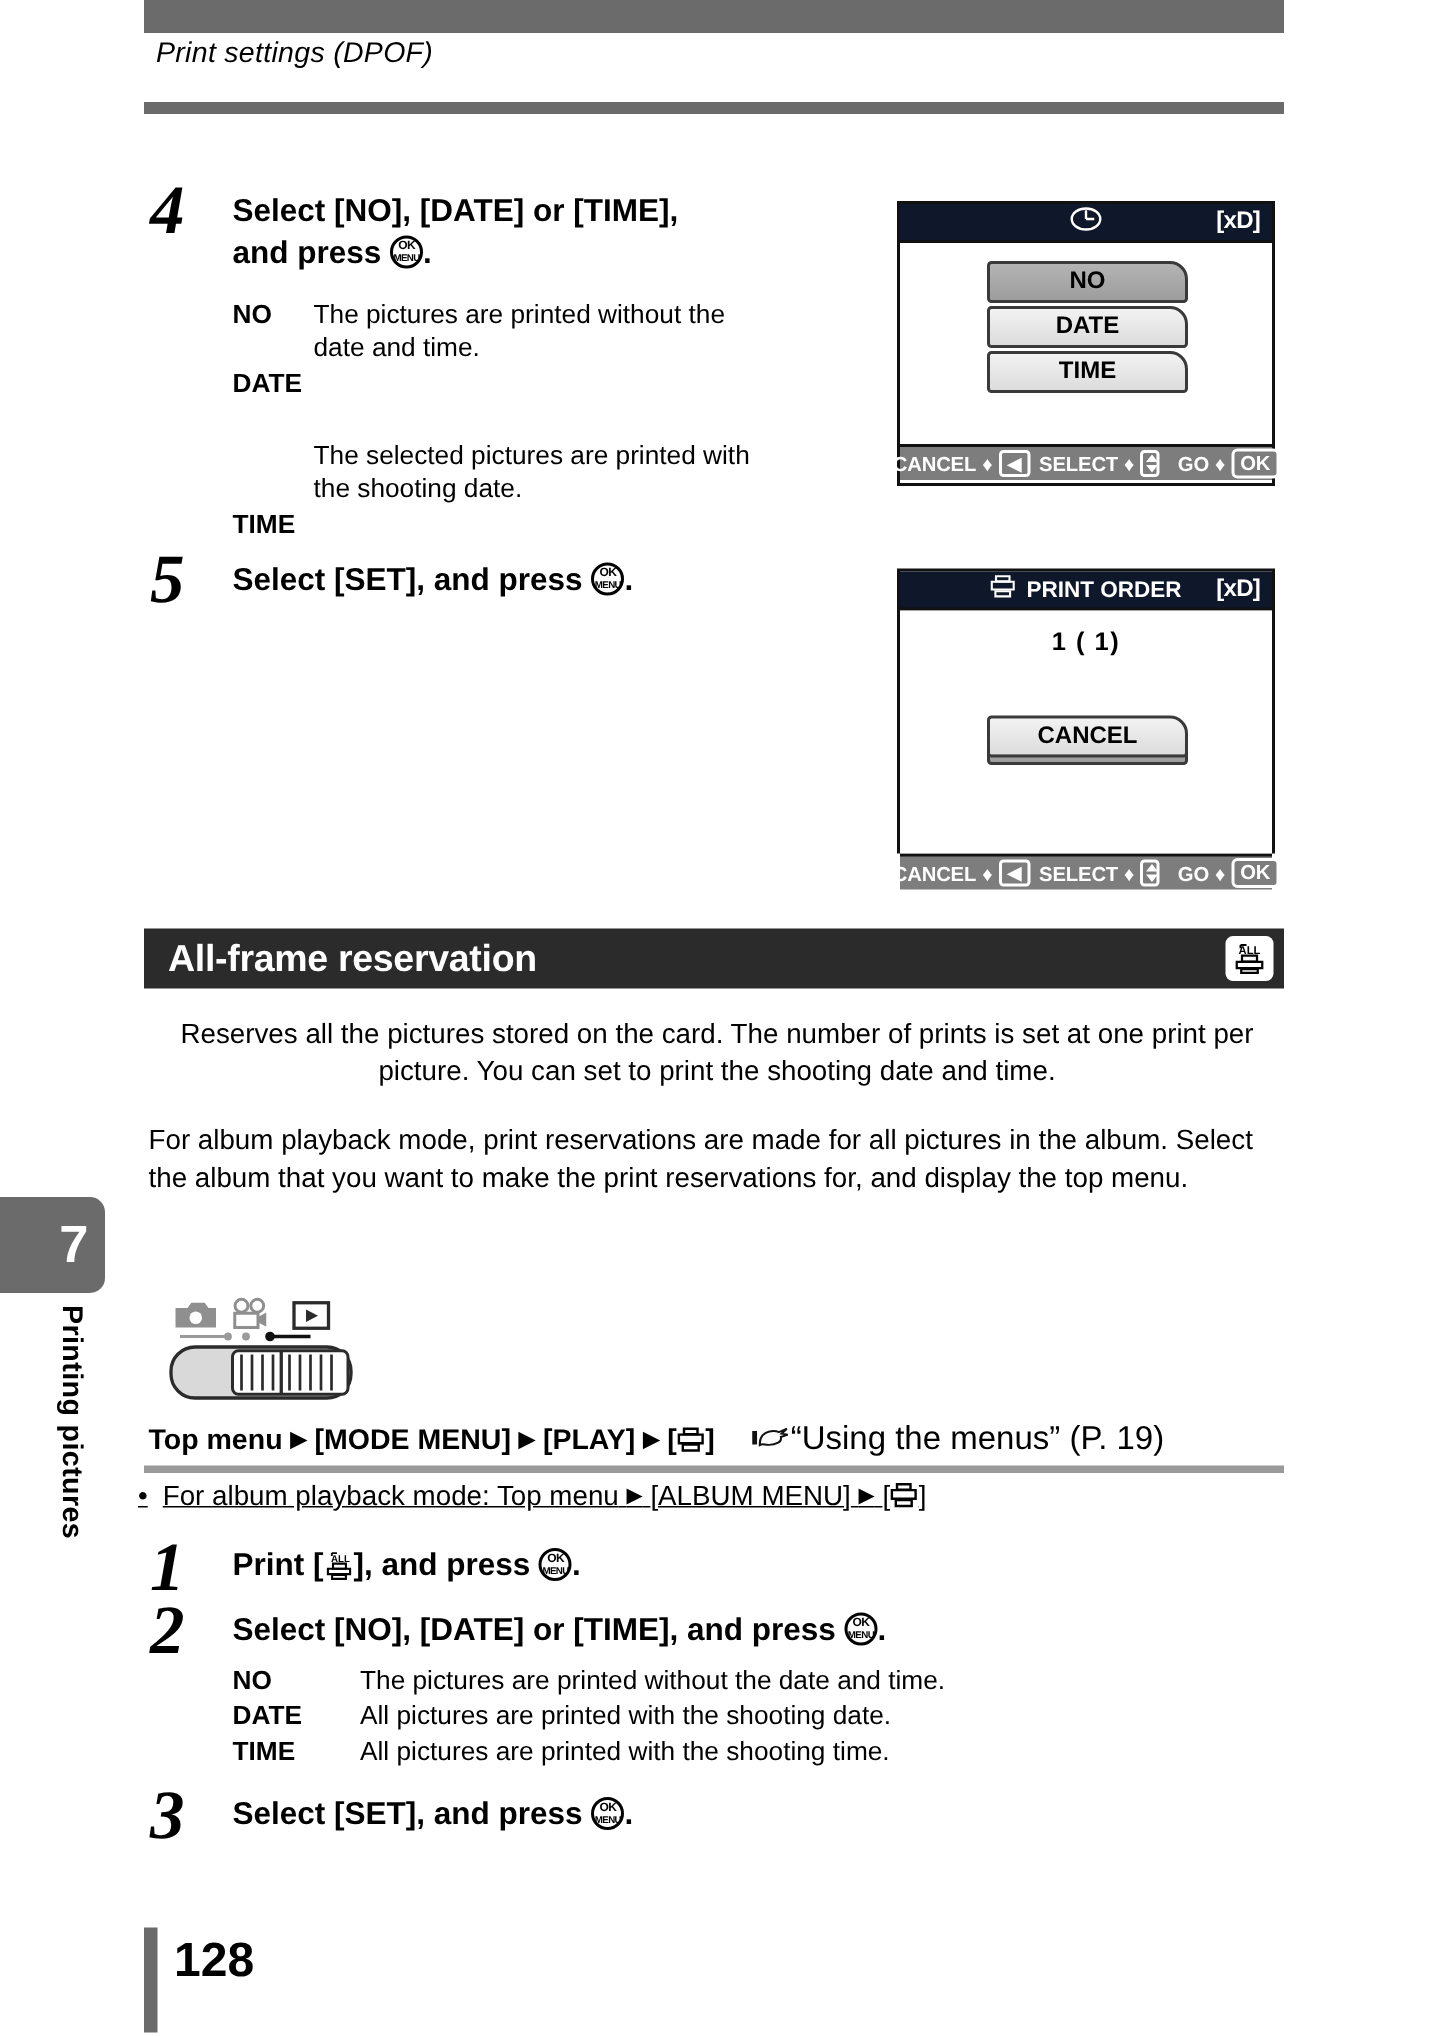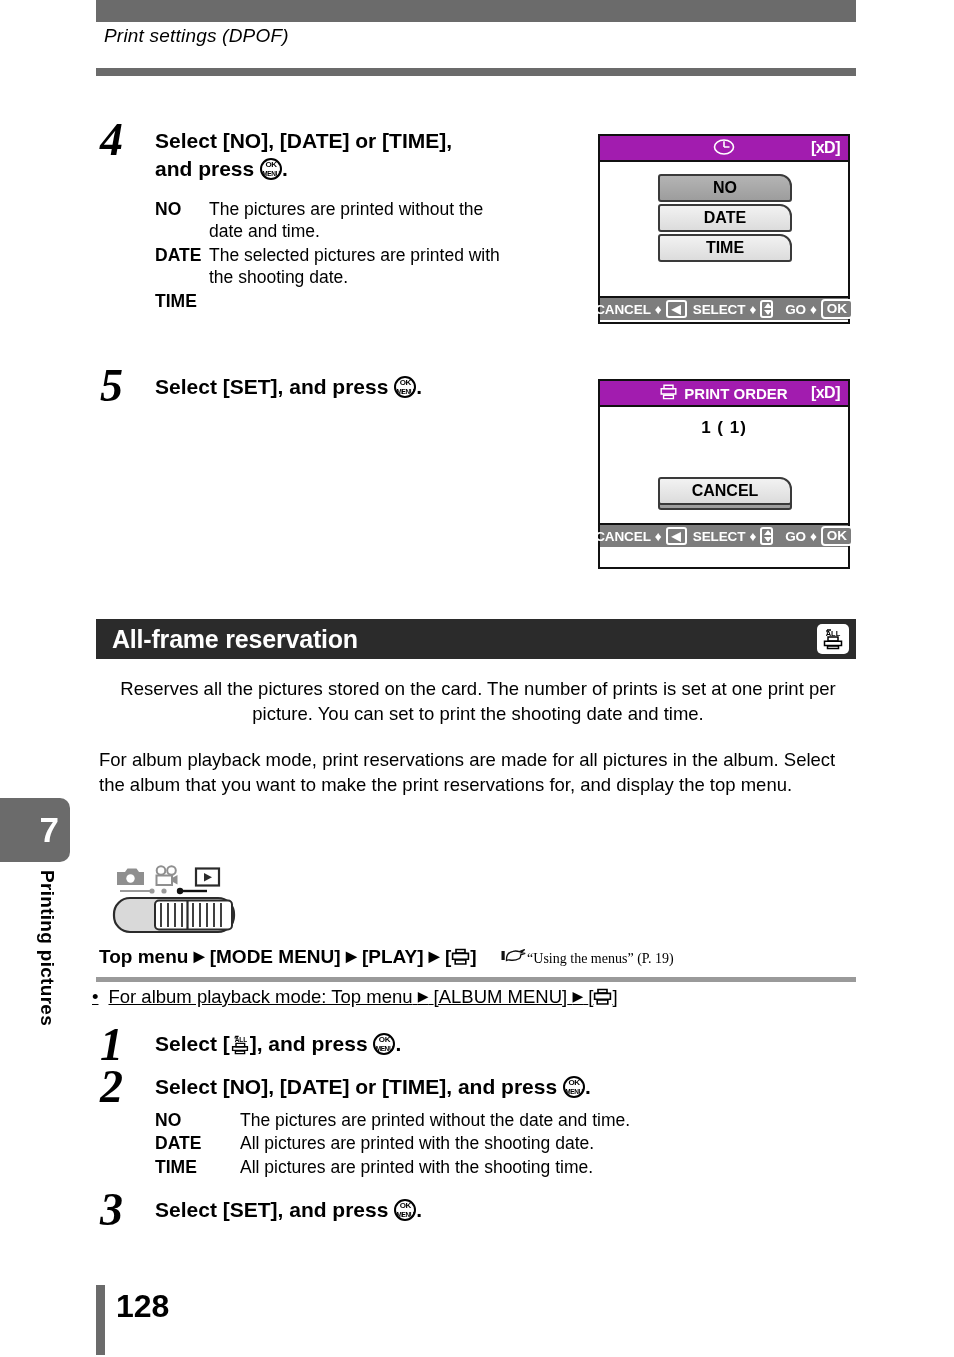--- a/index.html
+++ b/index.html
@@ -127,21 +127,21 @@
   .printer-glyph svg { display: block; }
 
   
   .lcd {
     position: absolute;
     background: #ffffff;
     border: 2px solid #111;
   }
   .lcd-top {
     height: 26px;
-    background: #a21caf;
+    background: #0f172a;
     display: flex;
     align-items: center;
     justify-content: center;
     gap: 7px;
     color: #ffffff;
     font-size: 15px;
     font-weight: bold;
     position: relative;
     border-bottom: 2px solid #111;
   }
@@ -270,22 +270,21 @@
   
   .menupath {
     position: absolute;
     left: 99px; top: 946px; width: 760px;
     font-size: 19px;
     font-weight: bold;
     white-space: nowrap;
   }
   .menupath .ref {
     font-weight: normal;
-    font-size: 14px;
-    font-family: Liberation Serif, serif;
+    font-size: 22px;
   }
   .tri { font-size: 14px; vertical-align: 2px; }
   .path-rule {
     position: absolute;
     left: 96px; top: 977px; width: 760px; height: 5px;
     background: #9a9a9a;
   }
   .bullet-line {
     position: absolute;
     left: 92px; top: 986px;
@@ -317,21 +316,21 @@
   <span class="okmenu"><i class="ok">OK</i><i class="menu">MENU</i></span><span>.</span>
 </div>
 
 <div class="desc-table" style="left:155px; top:198px; width:400px;">
   <div class="desc-row">
     <span class="desc-term" style="width:54px;">NO</span>
     <span class="desc-def" style="width:300px;">The pictures are printed without the date and time.</span>
   </div>
   <div class="desc-row">
     <span class="desc-term" style="width:54px;">DATE</span>
-    <span class="desc-def" style="width:300px;">The selected pictures are printed with the shooting date.</span>
+    <span class="desc-def" style="width:300px;margin-top:48px;">The selected pictures are printed with the shooting date.</span>
   </div>
   <div class="desc-row">
     <span class="desc-term" style="width:54px;">TIME</span>
   </div>
 </div>
 
 <div class="step-num" style="left:100px; top:363px;">5</div>
 <div class="step-body" style="left:155px; top:373px; width:400px;">
   <span>Select [SET], and press</span>
   <span class="okmenu"><i class="ok">OK</i><i class="menu">MENU</i></span><span>.</span>
@@ -377,21 +376,21 @@
     <span>
       <svg width="17" height="16" viewBox="0 0 17 16">
         <path d="M4 1.2 h9 v3.4 h-9 z" fill="none" stroke="#ffffff" stroke-width="1.4"></path>
         <path d="M1.2 4.8 h14.6 v5.2 h-14.6 z" fill="none" stroke="#ffffff" stroke-width="1.4"></path>
         <path d="M3.6 11.2 h9.8 v3.4 h-9.8 z" fill="none" stroke="#ffffff" stroke-width="1.4"></path>
       </svg>
     </span>
     <span>PRINT ORDER</span>
     <span class="card">[xD]</span>
   </div>
-  <div class="lcd-field" style="height:116px;padding-left:43px;">
+  <div class="lcd-field" style="height:162px;padding-left:43px;">
     <div class="counter" style="left:0; top:11px; width:100%; text-align:center;">1 (   1)</div>
     <div class="opt selected" style="left:58px; top:40px; width:134px;margin-top:35px;">SET</div>
     <div class="opt" style="left:58px; top:70px; width:134px;">CANCEL</div>
   </div>
   <div class="lcd-bottom">
     <span class="seg">
       <span>CANCEL</span>
       <span>♦</span>
       <span class="key-box">◀</span>
     </span>
@@ -499,21 +498,21 @@
   <span class="tri">▶</span>
   <span>[</span><span class="printer-glyph"><svg width="19" height="19" viewBox="0 0 19 19">
         <path d="M5 1.5 h9 v3.6 h-9 z" fill="none" stroke="#000" stroke-width="1.6"></path>
         <path d="M1.6 5.4 h15.8 v5.8 h-15.8 z" fill="none" stroke="#000" stroke-width="1.6"></path>
         <path d="M4.2 12 h10.6 v4 h-10.6 z" fill="none" stroke="#000" stroke-width="1.6"></path>
       </svg></span><span>]</span>
 </div>
 
 <div class="step-num" style="left:100px; top:1022px;">1</div>
 <div class="step-body" style="left:155px; top:1030px; width:700px;">
-  <span>Select [</span><span class="printer-glyph" style="width:20px;height:21px;vertical-align:-5px;">
+  <span>Print [</span><span class="printer-glyph" style="width:20px;height:21px;vertical-align:-5px;">
     <svg width="20" height="21" viewBox="0 0 20 21">
       <text x="11" y="7" font-family="Liberation Sans, sans-serif" font-size="6.5" font-weight="bold" text-anchor="middle" fill="#000">ALL</text>
       <path d="M5.2 1.4 v2 M5.2 1.4 h3.4" stroke="#000" stroke-width="1.2" fill="none"></path>
       <path d="M6 8.4 h8.6 v3.4 h-8.6 z" fill="none" stroke="#000" stroke-width="1.4"></path>
       <path d="M2.6 11.8 h14.8 v3.6 h-14.8 z" fill="none" stroke="#000" stroke-width="1.4"></path>
       <path d="M5.4 16 h9.2 v2.6 h-9.2 z" fill="none" stroke="#000" stroke-width="1.4"></path>
     </svg>
   </span><span>], and press</span>
   <span class="okmenu"><i class="ok">OK</i><i class="menu">MENU</i></span><span>.</span>
 </div>

